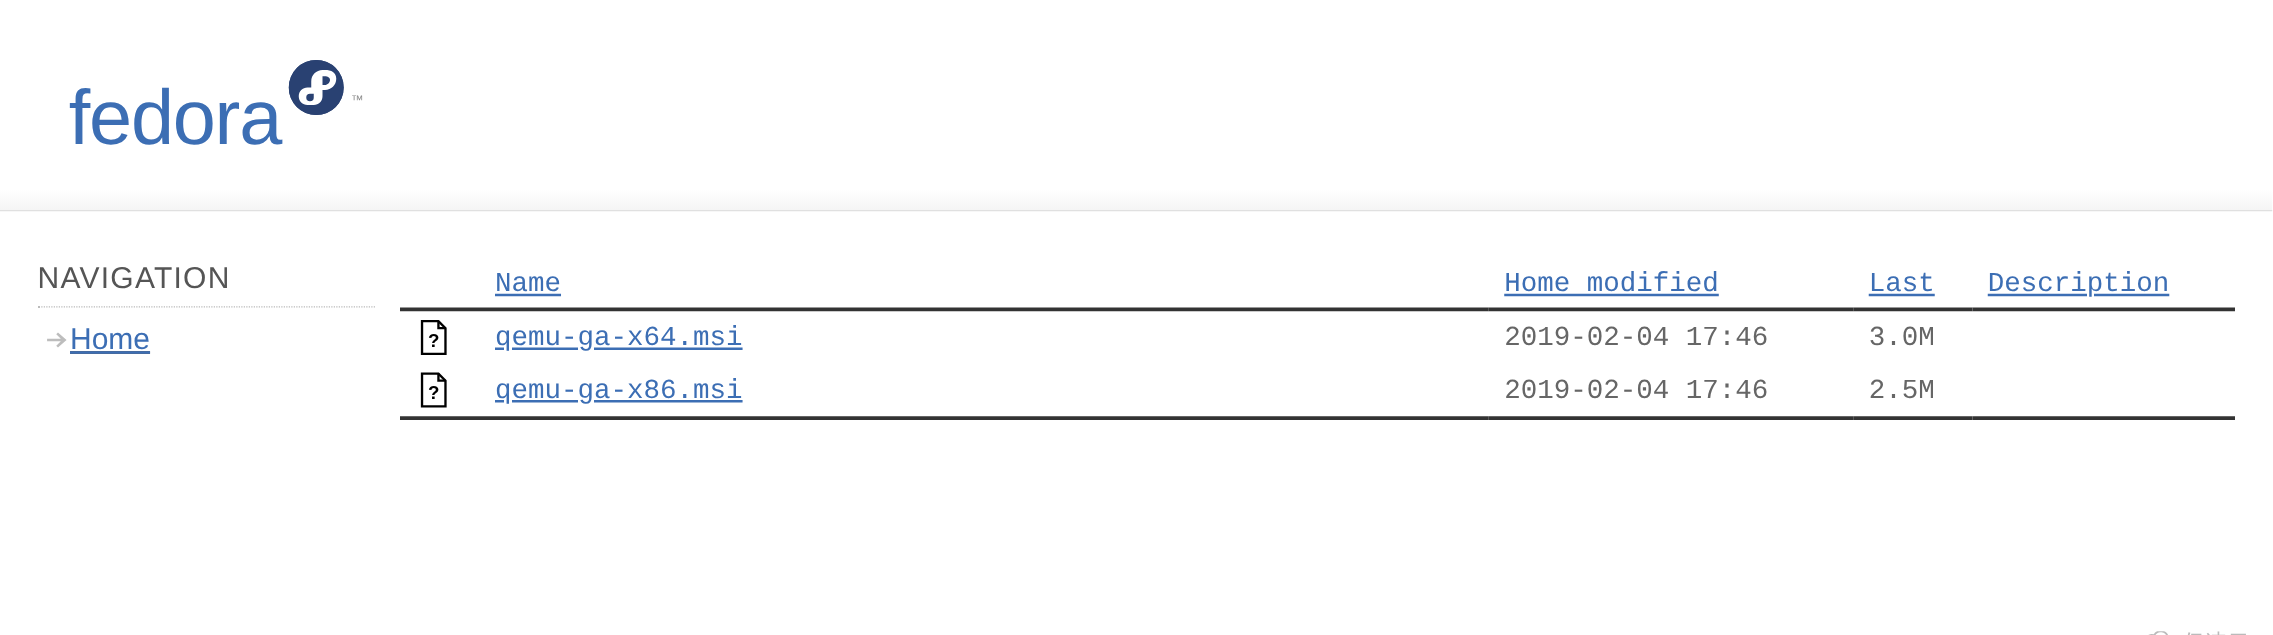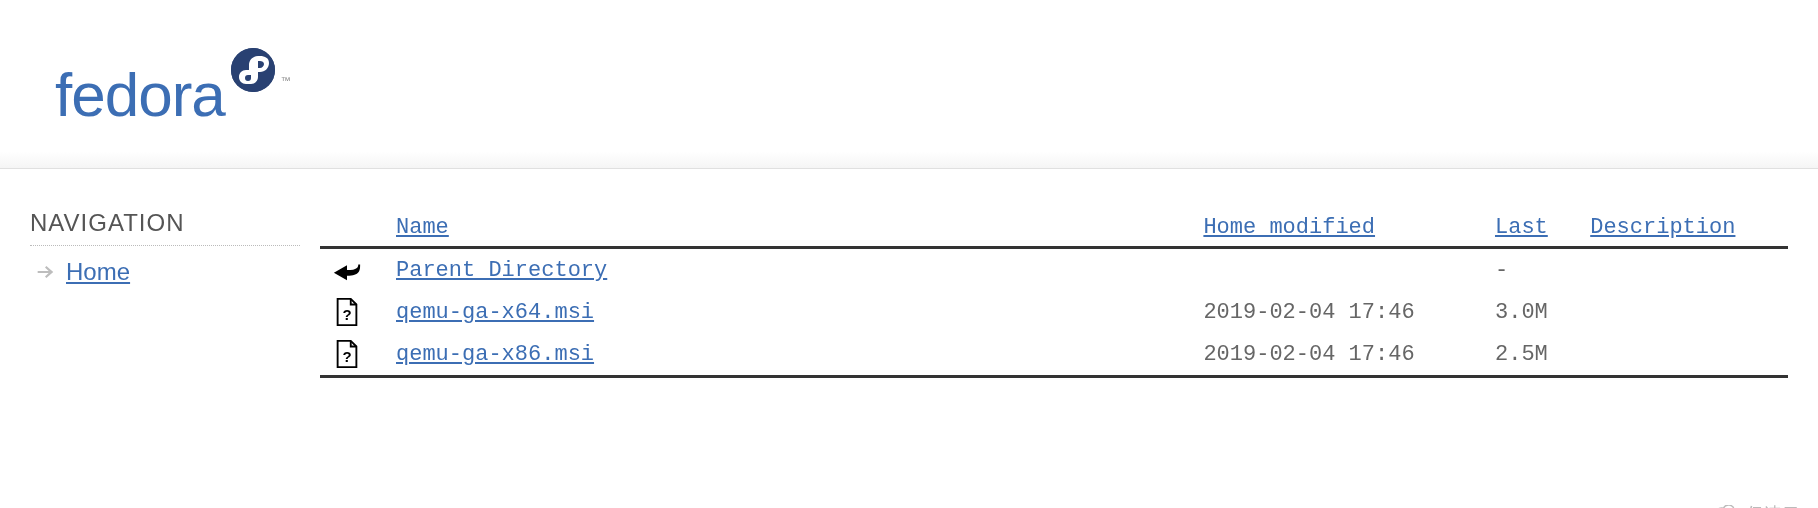--- a/index.html
+++ b/index.html
@@ -67,21 +67,20 @@
     font-size: 24px;
     color: #555;
     letter-spacing: 1px;
     padding-bottom: 8px;
     border-bottom: 1px dotted #bbb;
     margin: 0 20px 12px 0;
   }
   .home-row {
     display: flex;
     align-items: center;
-    gap: 10px;
     padding-left: 4px;
     text-decoration: underline;
   }
   .home-arrow svg { width: 22px; height: 22px; display: block; }
   .home-link {
     color: #3c6eb4;
     font-size: 24px;
     text-decoration: underline;
   }
   .listing {
@@ -174,33 +173,20 @@
         <tr>
           <th class="col-icon"></th>
           <th class="col-name"><a class="sort" href="#">Name</a></th>
           <th class="col-mod"><a class="sort" href="#">Home modified</a></th>
           <th class="col-size"><a class="sort" href="#">Last</a></th>
           <th class="col-desc"><a class="sort" href="#">Description</a></th>
         </tr>
       </thead>
       <tbody>
 
-        <tr>
-          <td class="icon-cell">
-            <span class="dir-icon">
-              <svg viewBox="0 0 32 32">
-                <path d="M28 10c0 3-1 6-12 6v-5L2 19l14 8v-5c14 0 14-6 14-12h-2z" fill="#000"></path>
-              </svg>
-            </span>
-          </td>
-          <td><a class="file" href="#">Parent Directory</a></td>
-          <td class="col-mod"></td>
-          <td class="col-size">-</td>
-          <td></td>
-        </tr>
 
         <tr>
           <td class="icon-cell">
             <span class="file-icon">
               <svg viewBox="0 0 32 32">
                 <path d="M6 2h14l6 6v22H6z" fill="#fff" stroke="#000" stroke-width="2"></path>
                 <path d="M20 2v6h6" fill="none" stroke="#000" stroke-width="2"></path>
                 <text x="16" y="24" font-size="16" font-family="Arial" font-weight="bold" text-anchor="middle" fill="#000">?</text>
               </svg>
             </span>

